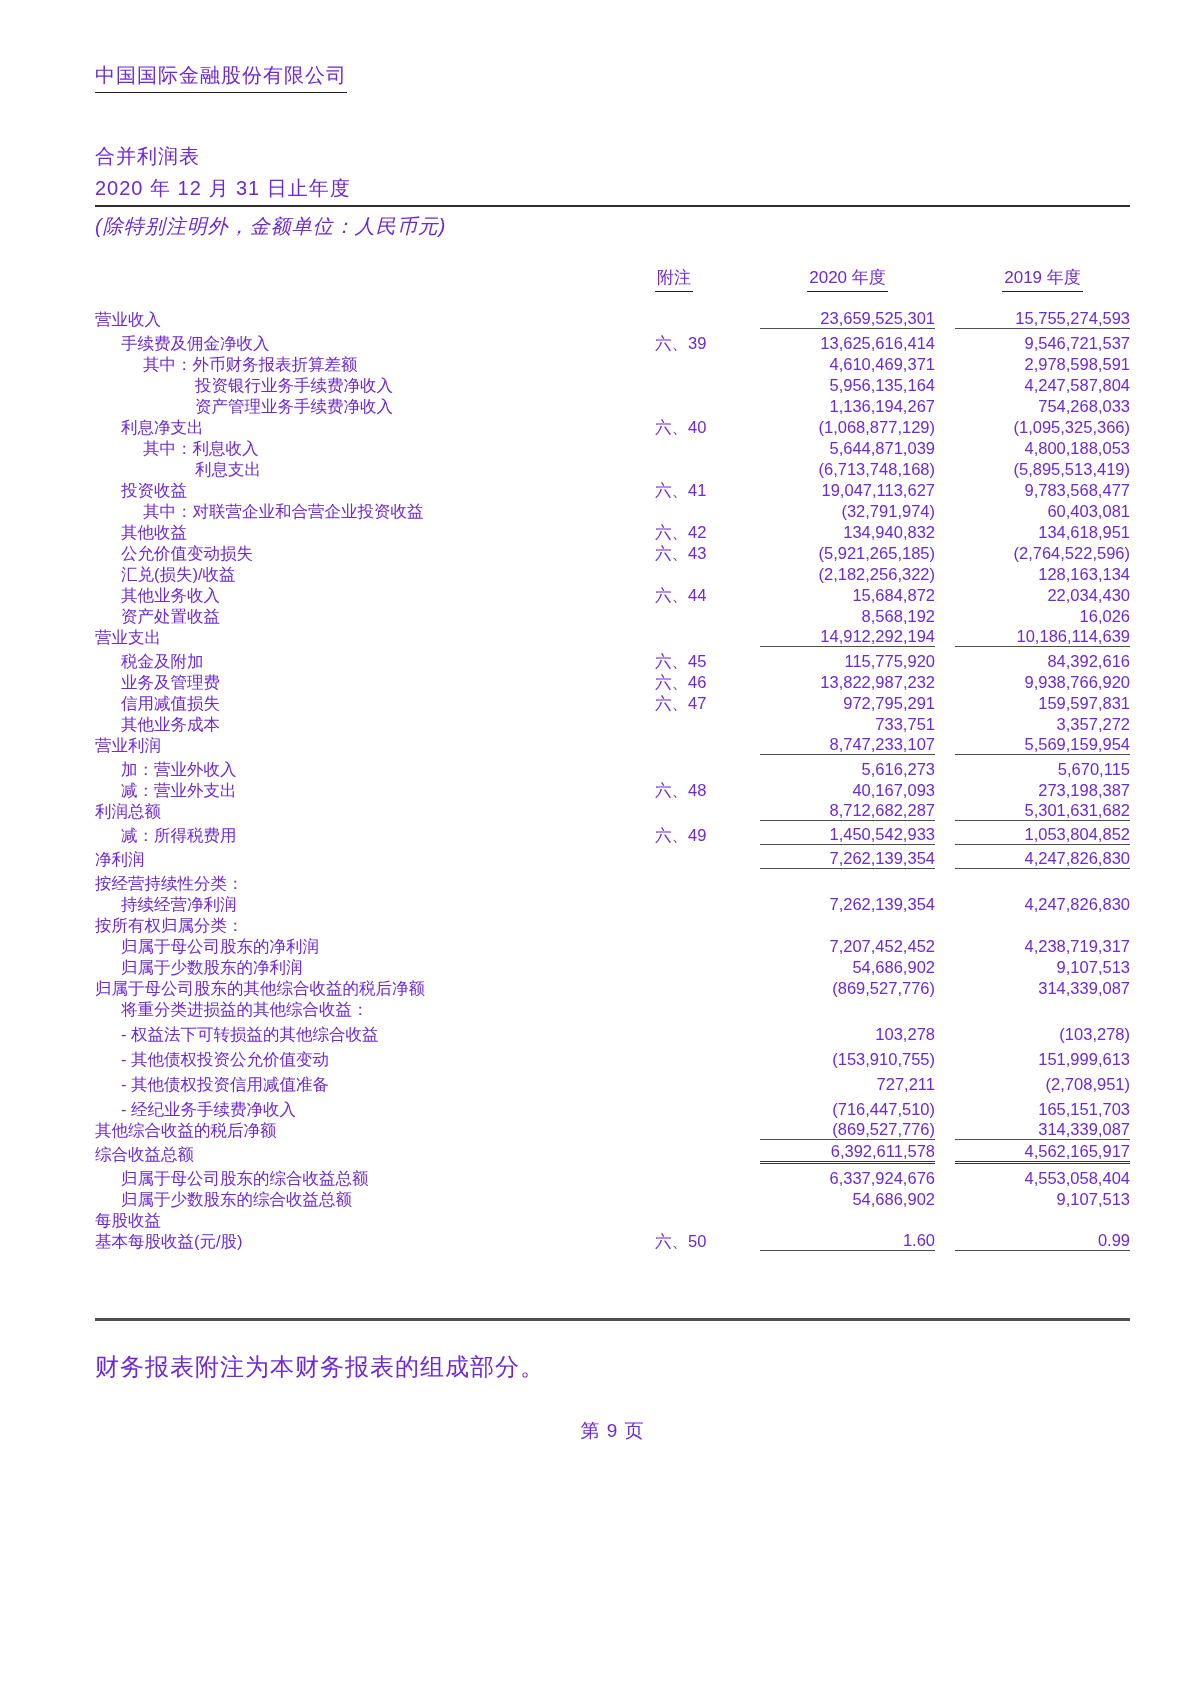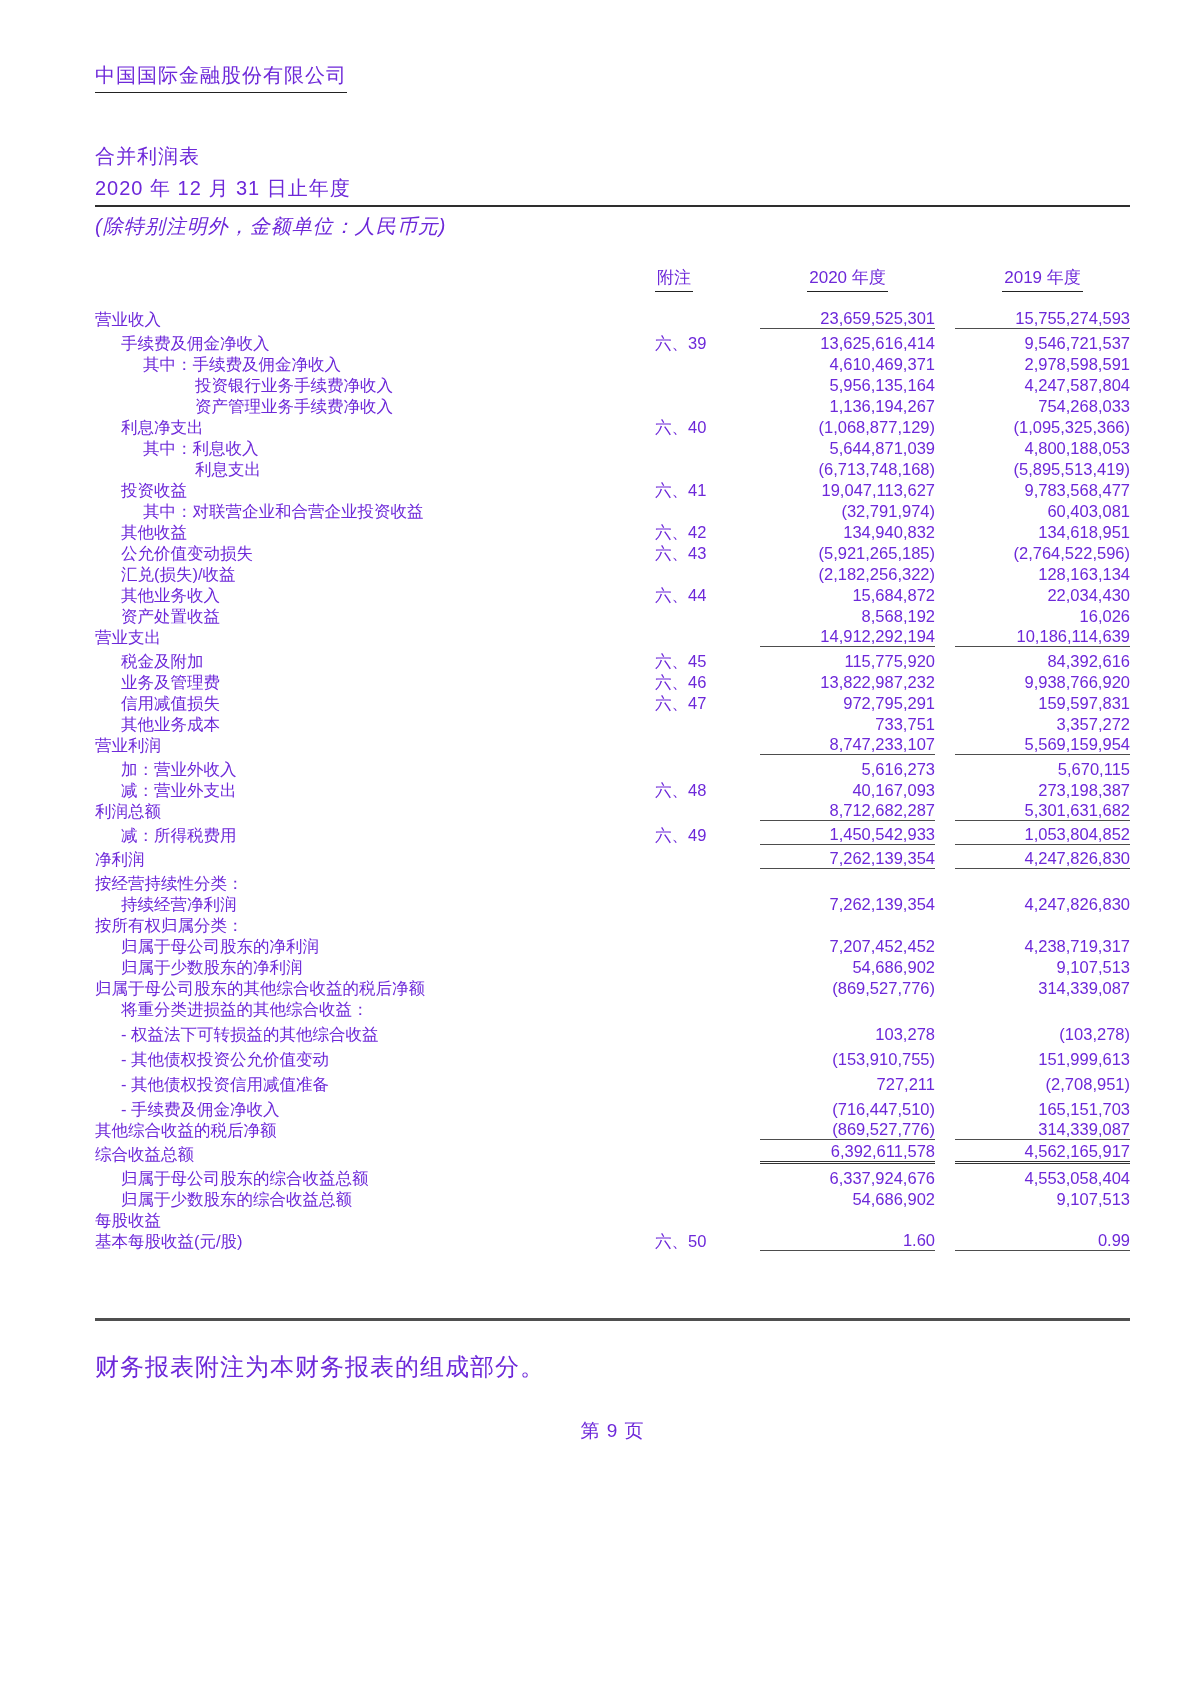--- a/index.html
+++ b/index.html
@@ -92,21 +92,21 @@
     <div class="val">15,755,274,593</div>
   </div>
           <div class="row">
     <div class="lbl" style="padding-left: 26px;">手续费及佣金净收入</div>
     <div class="note-cell">六、39</div>
     <div class="val">13,625,616,414</div>
     <div class="gap"></div>
     <div class="val">9,546,721,537</div>
   </div>
           <div class="row">
-    <div class="lbl" style="padding-left: 48px;">其中：手续费及佣金净收入</div>
+    <div class="lbl" style="padding-left: 48px;">其中：外币财务报表折算差额</div>
     <div class="note-cell"></div>
     <div class="val">4,610,469,371</div>
     <div class="gap"></div>
     <div class="val">2,978,598,591</div>
   </div>
           <div class="row">
     <div class="lbl" style="padding-left: 100px;">投资银行业务手续费净收入</div>
     <div class="note-cell"></div>
     <div class="val">5,956,135,164</div>
     <div class="gap"></div>
@@ -330,21 +330,21 @@
     <div class="val">151,999,613</div>
   </div>
           <div class="row tall">
     <div class="lbl" style="padding-left: 26px;">- 其他债权投资信用减值准备</div>
     <div class="note-cell"></div>
     <div class="val">727,211</div>
     <div class="gap"></div>
     <div class="val">(2,708,951)</div>
   </div>
           <div class="row tall">
-    <div class="lbl" style="padding-left: 26px;">- 手续费及佣金净收入</div>
+    <div class="lbl" style="padding-left: 26px;">- 经纪业务手续费净收入</div>
     <div class="note-cell"></div>
     <div class="val">(716,447,510)</div>
     <div class="gap"></div>
     <div class="val">165,151,703</div>
   </div>
           <div class="row rule-s">
     <div class="lbl" style="padding-left: 0px;">其他综合收益的税后净额</div>
     <div class="note-cell"></div>
     <div class="val">(869,527,776)</div>
     <div class="gap"></div>

